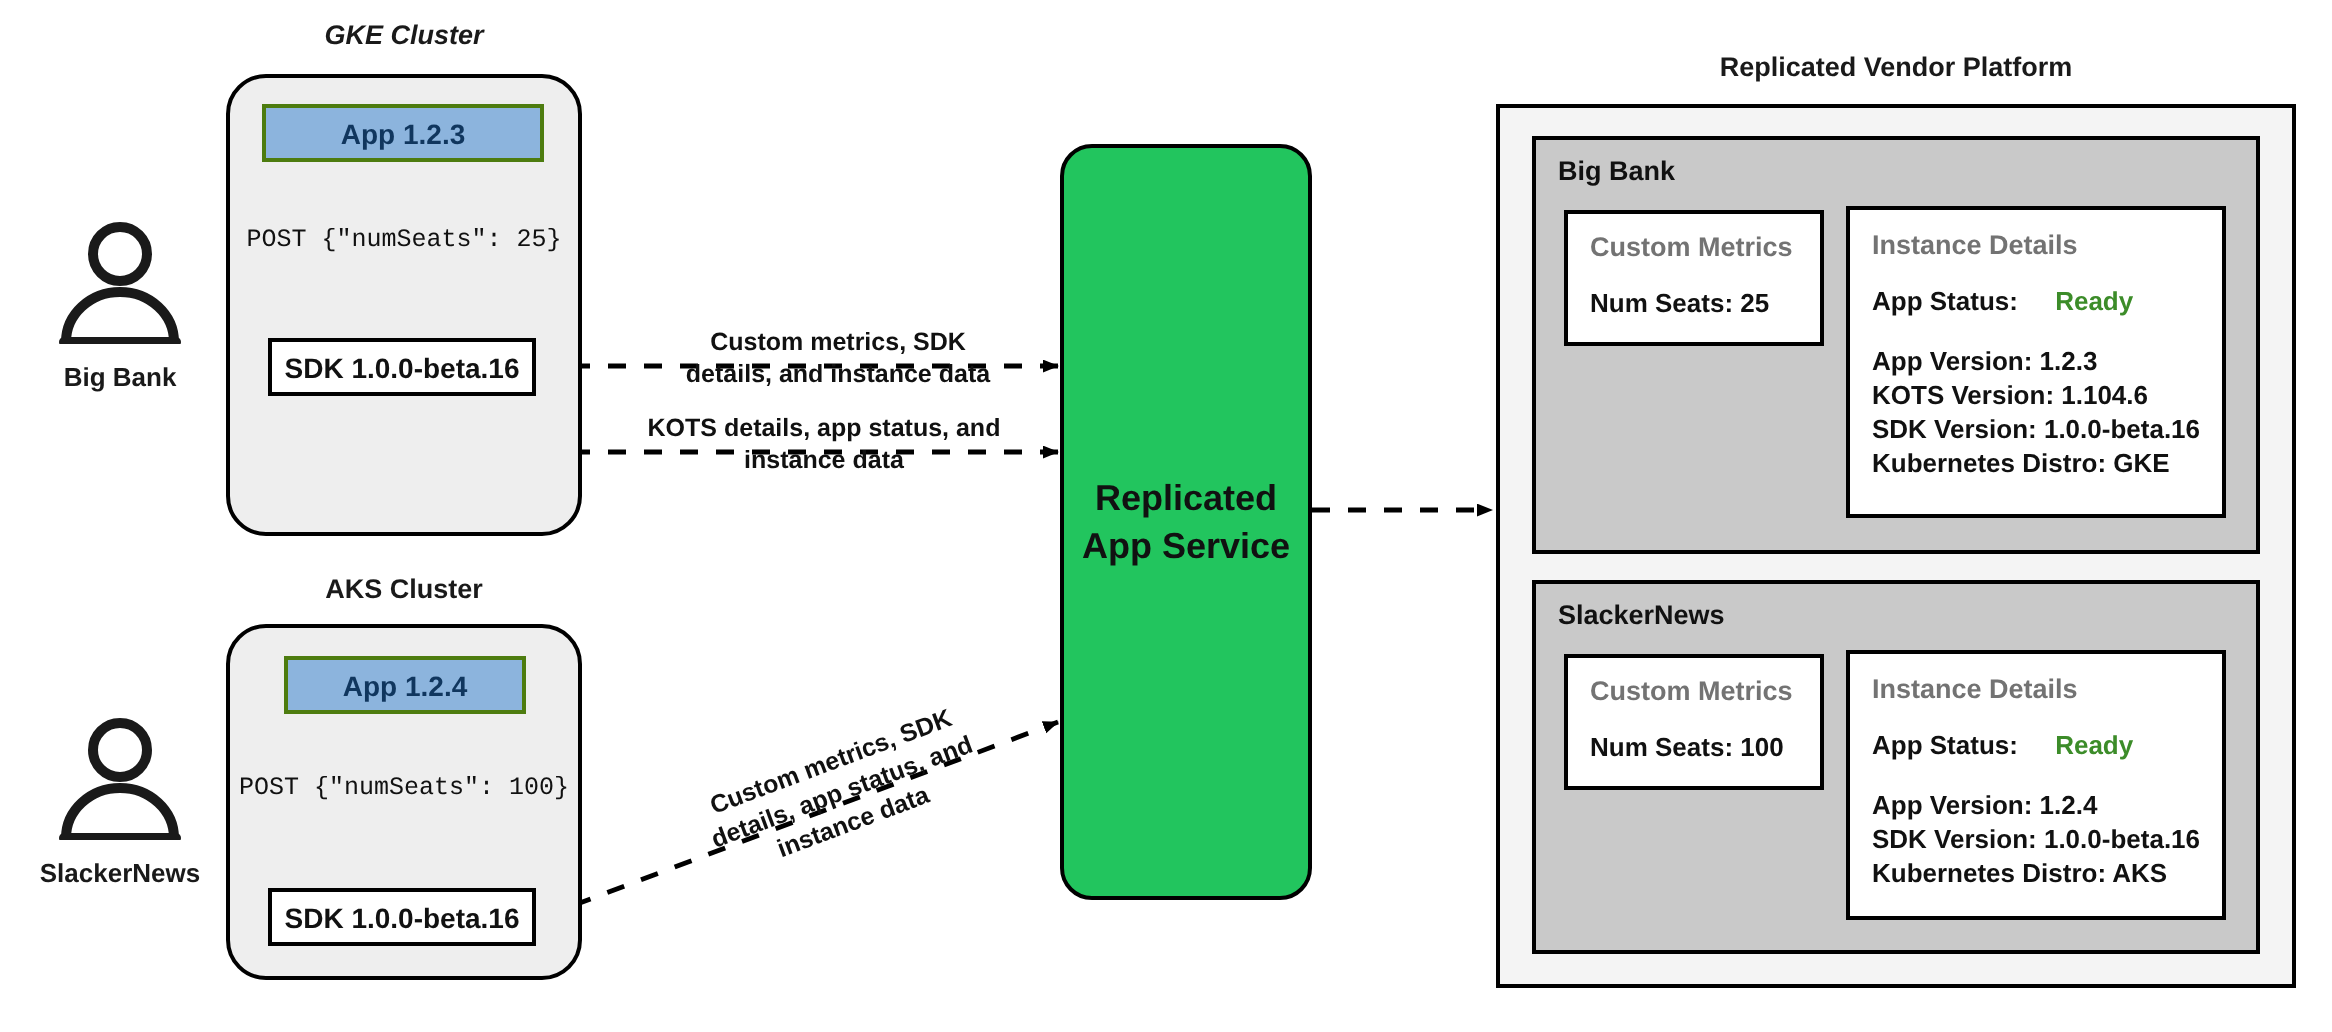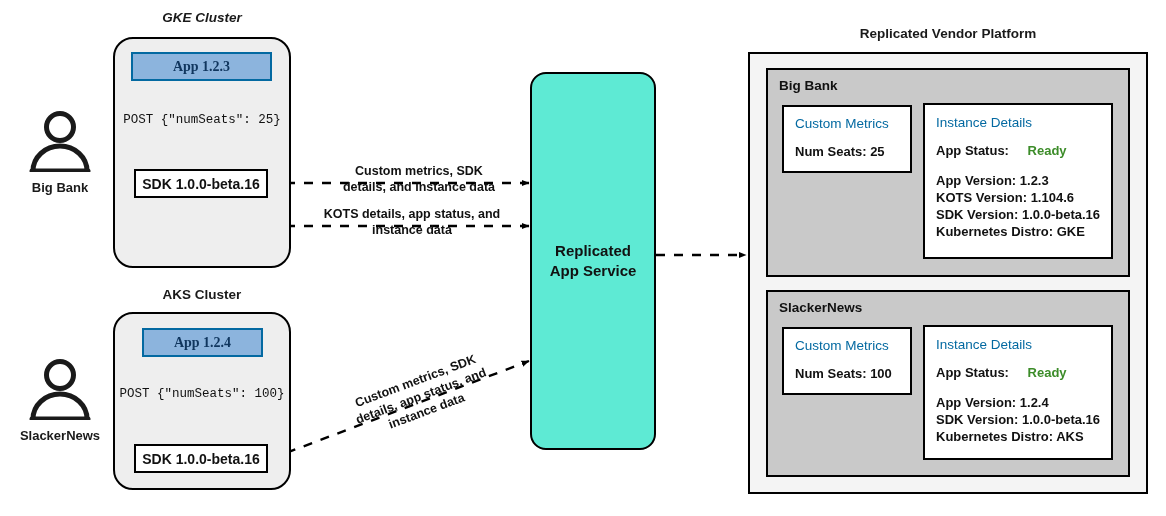--- a/index.html
+++ b/index.html
@@ -51,47 +51,46 @@
     display: flex;
     align-items: center;
     justify-content: center;
     font-weight: bold;
     font-size: 14px;
     color: #111111;
     white-space: nowrap;
   }
   .node.app {
     background: #8cb4dd;
-    border: 2px solid #0369a1;
+    border: 2px solid #4d7c0f;
     color: #10365e;
-    font-family: Liberation Serif, serif;
   }
 
   
   .mono {
     font-family: "Liberation Mono", "DejaVu Sans Mono", monospace;
     font-size: 12.5px;
     color: #111111;
     text-align: center;
     white-space: nowrap;
     letter-spacing: 0px;
   }
 
   
   .service {
-    background: #5eead4;
+    background: #22c55e;
     border: 2.5px solid #000000;
     border-radius: 16px;
     box-sizing: border-box;
     display: flex;
     align-items: center;
     justify-content: center;
     text-align: center;
     font-weight: bold;
-    font-size: 15px;
+    font-size: 18px;
     color: #111111;
     line-height: 1.35;
   }
 
   
   .platform-outer {
     background: #f4f4f4;
     border: 2.5px solid #000000;
     box-sizing: border-box;
   }
@@ -105,23 +104,23 @@
     font-size: 13.5px;
     color: #111111;
     white-space: nowrap;
   }
   .card {
     background: #ffffff;
     border: 2.5px solid #000000;
     box-sizing: border-box;
   }
   .card-title {
-    font-weight: normal;
+    font-weight: bold;
     font-size: 13.5px;
-    color: #0369a1;
+    color: #737373;
     white-space: nowrap;
   }
   .card-line {
     font-weight: bold;
     font-size: 13px;
     color: #111111;
     white-space: nowrap;
   }
   .status-ready { color: #3c8c29; padding-left: 15px; }
 

